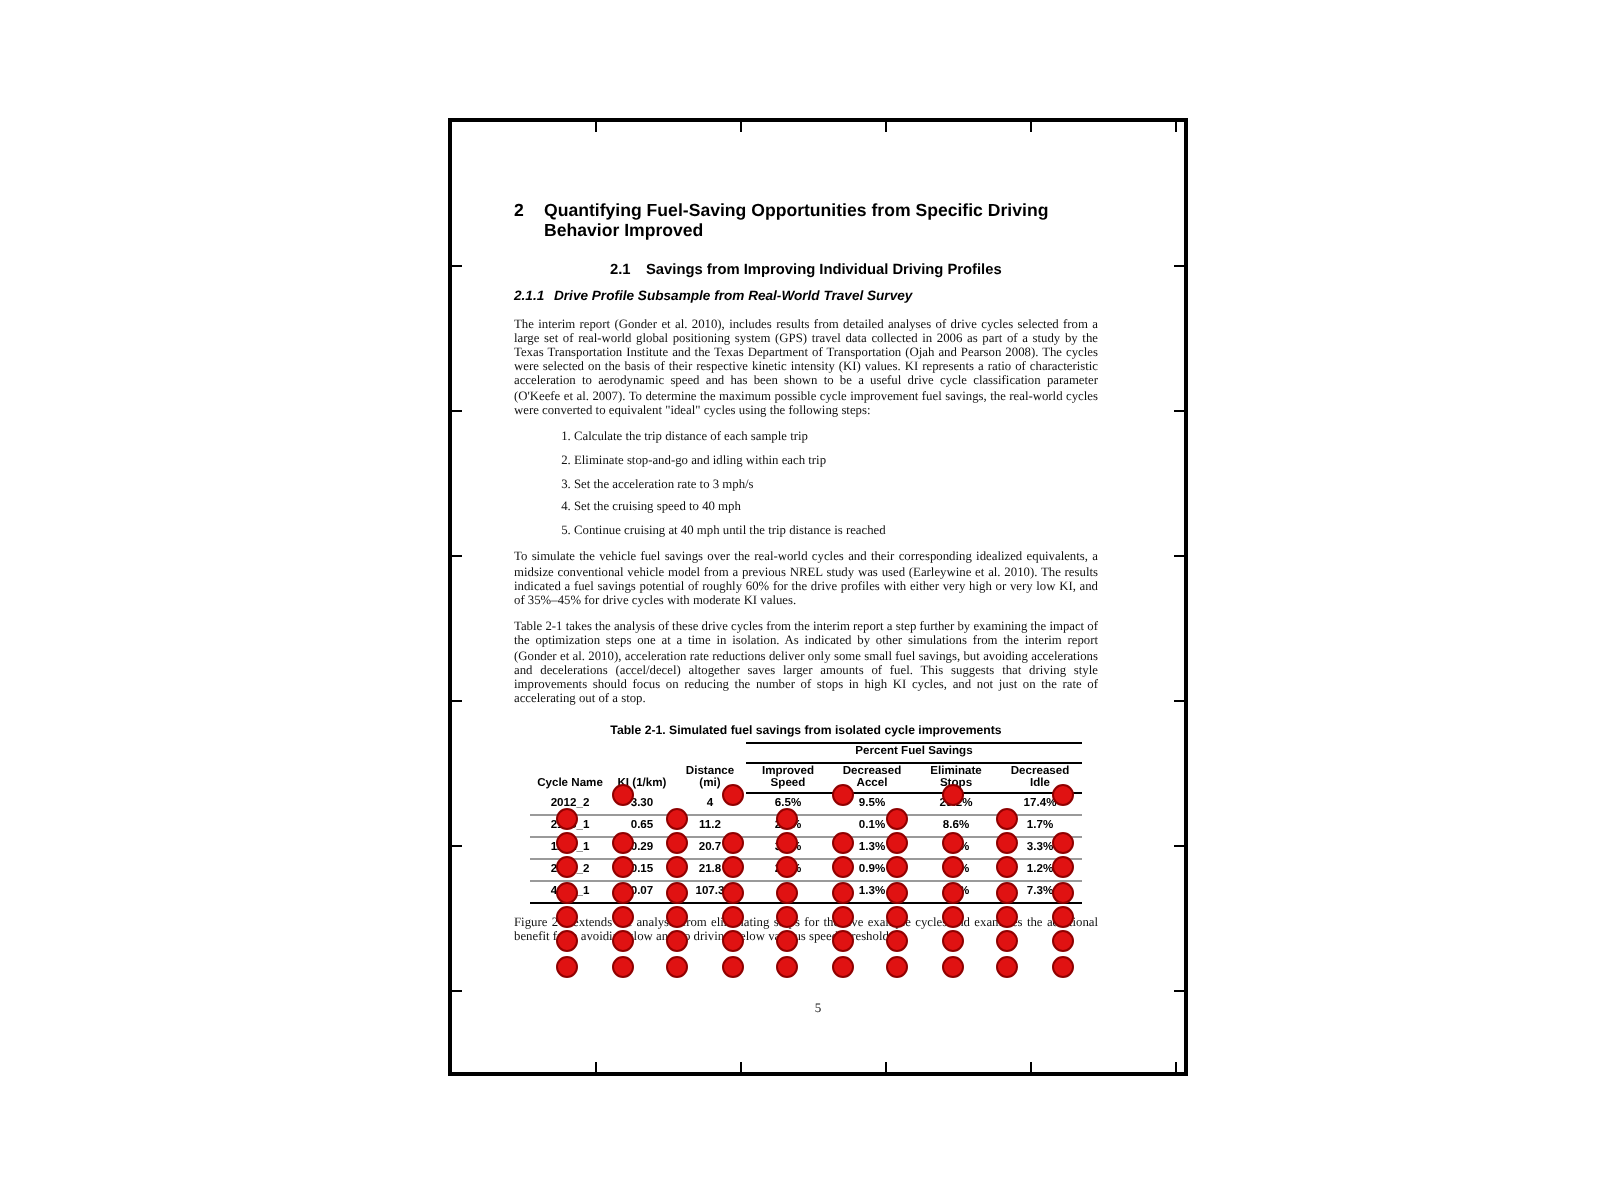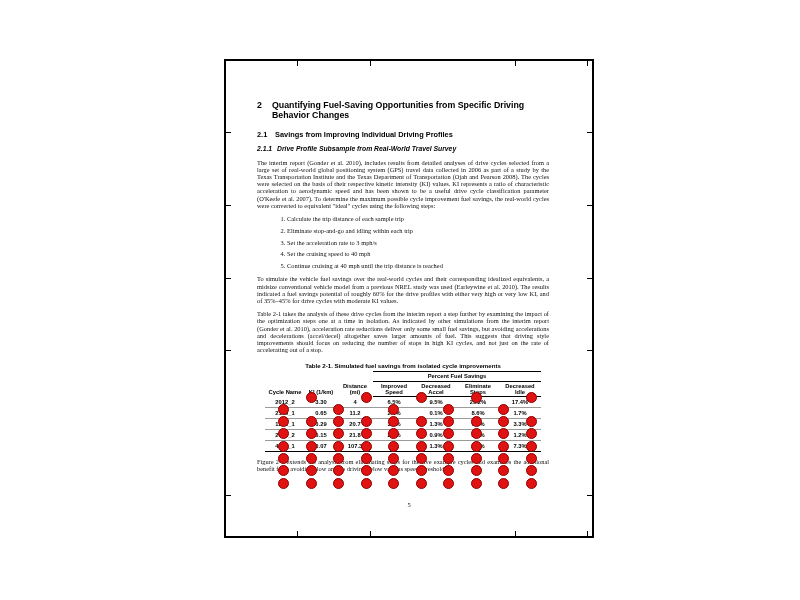--- a/index.html
+++ b/index.html
@@ -15,21 +15,21 @@
     background:repeating-linear-gradient(to right,transparent 0 71.5px,#000 71.5px 72.5px);}
   .ticks.left{left:0;top:0;bottom:0;width:5px;
     background:repeating-linear-gradient(to bottom,transparent 0 71.5px,#000 71.5px 72.5px);}
   .ticks.right{right:0;top:0;bottom:0;width:5px;
     background:repeating-linear-gradient(to bottom,transparent 0 71.5px,#000 71.5px 72.5px);}
 
   .content{position:absolute;left:31px;top:39px;width:292px;color:#111;}
   .h1{display:flex;font:bold 8.8px "Liberation Sans",sans-serif;line-height:10px;color:#000;}
   .h1 .num{width:15px;flex:none;}
   .h2{display:flex;margin-top:11px;font:bold 7.4px "Liberation Sans",sans-serif;line-height:8px;color:#000;}
-  .h2 .num{width:18px;flex:none;}
+  .h2 .num{width:18px;flex:none;margin-left:48px;}
   .h3{display:flex;margin-top:6px;font:bold italic 6.8px "Liberation Sans",sans-serif;line-height:7.5px;color:#000;}
   .h3 .num{width:20px;flex:none;}
   p.body{margin:6px 0 0;font:6.4px/7.2px "Liberation Serif",serif;text-align:justify;}
   ol.steps{margin:6px 0 0;padding-left:30px;font:6.4px/7.2px "Liberation Serif",serif;}
   ol.steps li{margin-bottom:4.6px;}
   .tcaption{margin-top:9px;text-align:center;font:bold 6.1px "Liberation Sans",sans-serif;line-height:7px;color:#000;}
   table.datatable{margin:2px auto 0;border-collapse:collapse;table-layout:fixed;
     font-family:"Liberation Sans",sans-serif;font-size:5.8px;line-height:6.3px;text-align:center;color:#000;}
   table.datatable th{font-weight:bold;padding:1px 2px;vertical-align:bottom;}
   table.datatable th.group{border-top:1px solid #000;border-bottom:1px solid #000;}
@@ -48,21 +48,21 @@
 <div class="page">
   <div class="ticks top"></div>
   <div class="ticks bottom"></div>
   <div class="ticks left"></div>
   <div class="ticks right"></div>
 
   <div class="content">
 
     <div class="h1">
       <span class="num">2</span>
-      <span>Quantifying Fuel-Saving Opportunities from Specific Driving Behavior Changes</span>
+      <span>Quantifying Fuel-Saving Opportunities from Specific Driving Behavior Improved</span>
     </div>
 
     <div class="h2">
       <span class="num">2.1</span>
       <span>Savings from Improving Individual Driving Profiles</span>
     </div>
 
     <div class="h3">
       <span class="num">2.1.1</span>
       <span>Drive Profile Subsample from Real-World Travel Survey</span>

